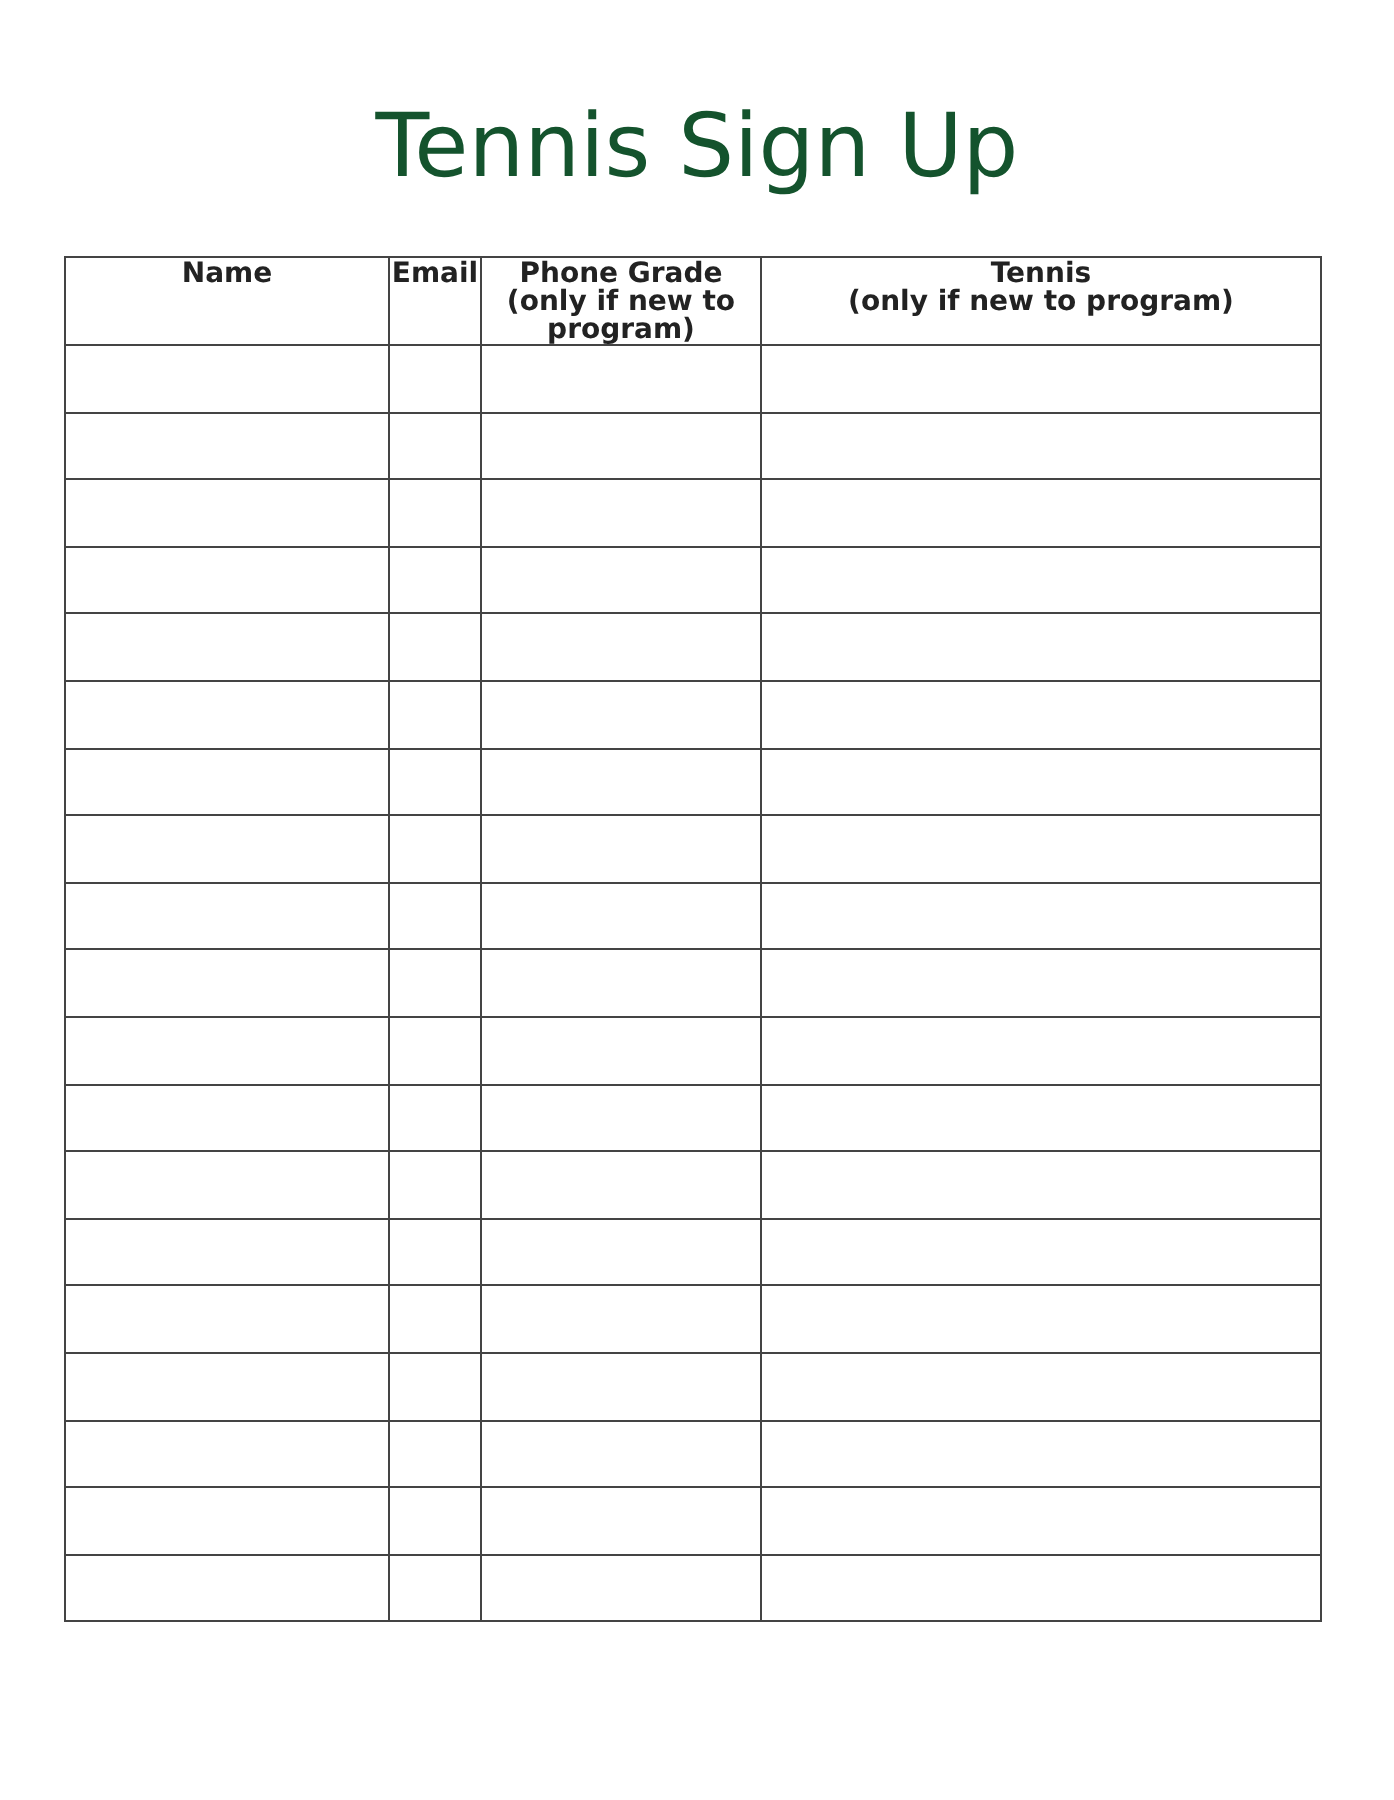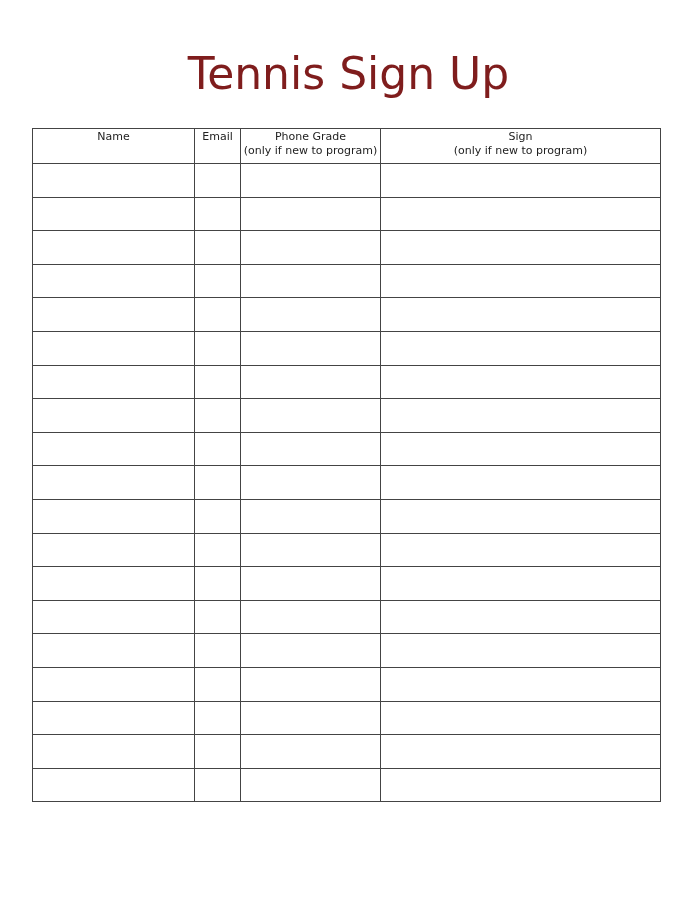--- a/index.html
+++ b/index.html
@@ -1,29 +1,29 @@
 <!DOCTYPE html>
 <html><head>
   <meta charset="utf-8">
   <style>
     html, body { margin: 0; padding: 0; background: #ffffff; }
     body { width: 697px; height: 900px; position: relative; overflow: hidden; font-family: "Liberation Sans", sans-serif; color: #000; }
     .title {
       position: absolute; left: 0; top: 44px; width: 697px; text-align: center;
-      font-family: "DejaVu Sans", sans-serif; font-size: 44px; line-height: 60px; color: #7f1d1d; letter-spacing: 0px;
+      font-family: "DejaVu Sans", sans-serif; font-size: 44px; line-height: 60px; color: #14532d; letter-spacing: 0px;
     }
     table.signup {
       position: absolute; left: 32px; top: 128px; width: 628px; border-collapse: collapse;
       table-layout: fixed;
     }
     table.signup td, table.signup th {
       border: 1.3px solid #444; padding: 0; margin: 0;
     }
     table.signup th {
-      height: 33px; vertical-align: top; font-weight: normal; font-size: 11px; line-height: 14px; color: #222;
+      height: 33px; vertical-align: top; font-weight: bold; font-size: 14px; line-height: 14px; color: #222;
       font-family: "DejaVu Sans", sans-serif; padding-top: 1px;
     }
     table.signup td { height: 32.6px; }
     .sub { display: block; }
   </style>
 </head>
 <body>
 
 <div class="title">Tennis Sign Up</div>
 
@@ -40,21 +40,21 @@
         <span>Name</span>
       </th>
       <th>
         <span>Email</span>
       </th>
       <th>
         <span class="sub">Phone Grade</span>
         <span class="sub">(only if new to program)</span>
       </th>
       <th>
-        <span class="sub">Sign</span>
+        <span class="sub">Tennis</span>
         <span class="sub">(only if new to program)</span>
       </th>
     </tr>
   </thead>
   <tbody id="rows">
       <tr>
         <td></td>
         <td></td>
         <td></td>
         <td></td>

